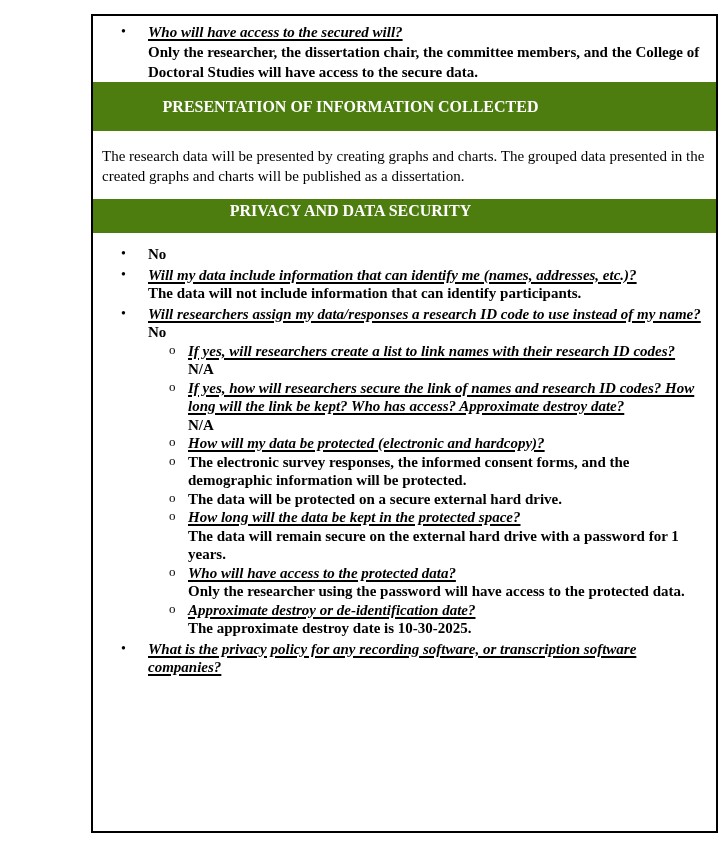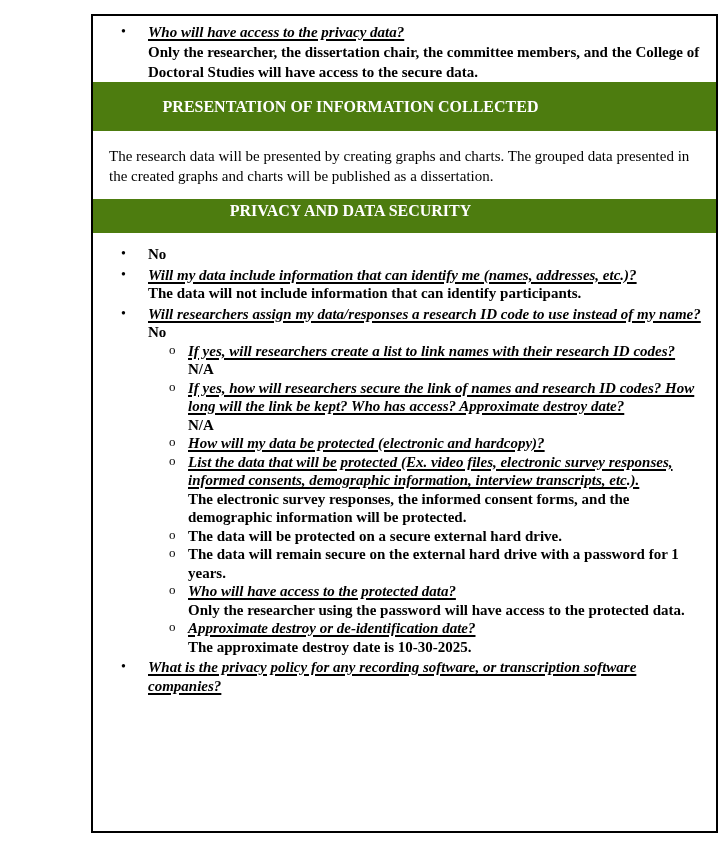--- a/index.html
+++ b/index.html
@@ -44,21 +44,21 @@
     height: 34px;
     align-items: flex-start;
     padding-top: 3px;
     margin-top: 13px;
   }
   
   .para {
     font-size: 15px;
     line-height: 20px;
     margin: 15px 0 0 0;
-    padding: 0 10px 0 16px;
+    padding: 0 10px 0 9px;
   }
   
   .list {
     margin-top: 12px;
   }
   .item {
     position: relative;
     font-size: 15px;
     line-height: 18.5px;
   }
@@ -108,21 +108,21 @@
     font-size: 14px;
   }
 </style>
 </head>
 <body>
 
 <div class="page">
 
   <div class="top-item">
     <span class="marker">•</span>
-    <div class="q">Who will have access to the privacy data?</div>
+    <div class="q">Who will have access to the secured will?</div>
     <div class="a">Only the researcher, the dissertation chair, the committee members, and the College of Doctoral Studies will have access to the secure data.</div>
   </div>
 
   <div class="banner banner-presentation">
     <span>PRESENTATION OF INFORMATION COLLECTED</span>
   </div>
 
   <p class="para">The research data will be presented by creating graphs and charts. The grouped data presented in the created graphs and charts will be published as a dissertation.</p>
 
   <div class="banner banner-privacy">
@@ -153,29 +153,29 @@
         <span class="marker">o</span>
         <div class="q">If yes, how will researchers secure the link of names and research ID codes? How long will the link be kept? Who has access? Approximate destroy date?</div>
         <div class="a">N/A</div>
       </div>
       <div class="item lvl2">
         <span class="marker">o</span>
         <div class="q">How will my data be protected (electronic and hardcopy)?</div>
       </div>
       <div class="item lvl2">
         <span class="marker">o</span>
-        <div class="q">List the data that will be protected (Ex. video files, electronic survey responses, informed consents, demographic information, interview transcripts, etc.).</div>
         <div class="a">The electronic survey responses, the informed consent forms, and the demographic information will be protected.</div>
       </div>
       <div class="item lvl2">
         <span class="marker">o</span>
         <div class="a">The data will be protected on a secure external hard drive.</div>
       </div>
       <div class="item lvl2">
         <span class="marker">o</span>
+        <div class="q">How long will the data be kept in the protected space?</div>
         <div class="a">The data will remain secure on the external hard drive with a password for 1 years.</div>
       </div>
       <div class="item lvl2">
         <span class="marker">o</span>
         <div class="q">Who will have access to the protected data?</div>
         <div class="a">Only the researcher using the password will have access to the protected data.</div>
       </div>
       <div class="item lvl2">
         <span class="marker">o</span>
         <div class="q">Approximate destroy or de-identification date?</div>

